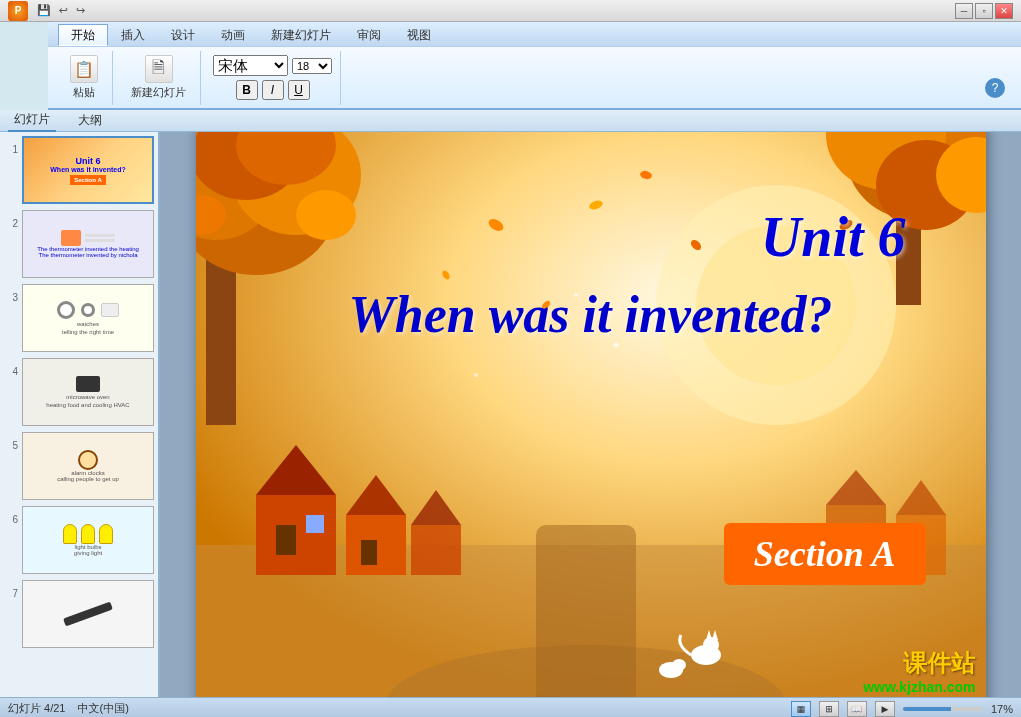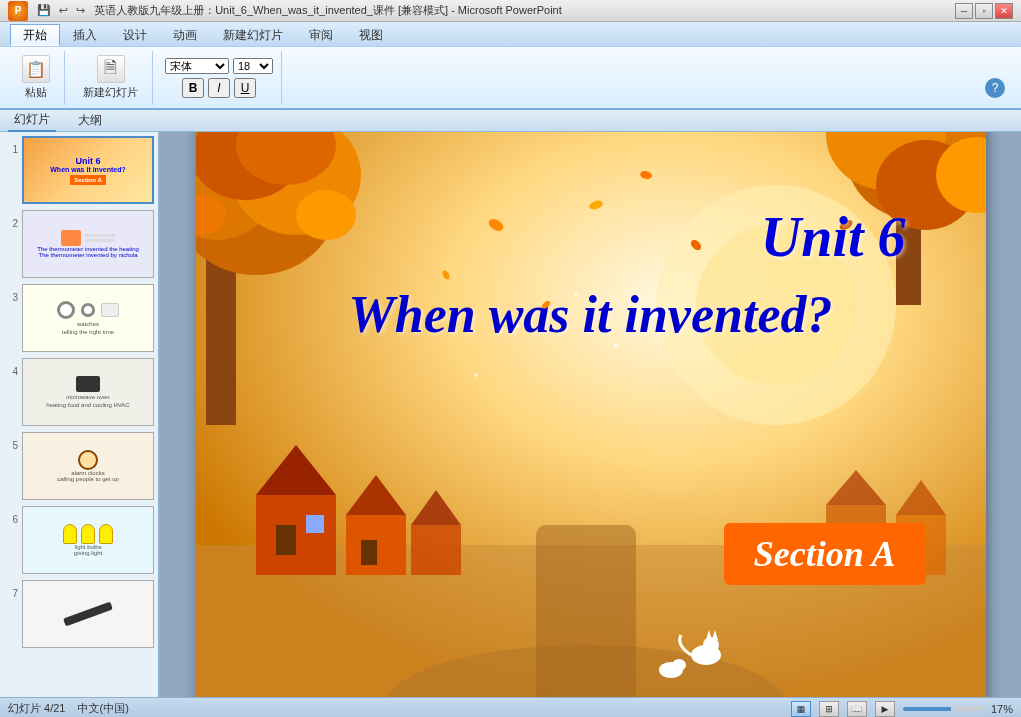--- a/index.html
+++ b/index.html
@@ -34,20 +34,21 @@
       display: flex; align-items: center; justify-content: center;
       font-size: 10px; color: white; font-weight: bold;
     }
     .quick-access { display: flex; align-items: center; gap: 2px; font-size: 11px; }
     .qa-btn { padding: 1px 3px; cursor: pointer; color: #555; }
 
     
     .ribbon {
       background: linear-gradient(to bottom, #e8f0f8, #c8daf0);
       border-bottom: 2px solid #7aabdc;
+      margin-left: 48px;
     }
     .ribbon-tabs {
       display: flex;
       height: 24px;
       align-items: flex-end;
       padding-left: 10px;
       background: linear-gradient(to bottom, #ddeeff, #c0d8f0);
     }
     .ribbon-tab {
       padding: 3px 12px;
@@ -383,21 +384,20 @@
 <body>
 
 <div class="title-bar">
   <div class="title-bar-left">
     <div class="office-logo">P</div>
     <div class="quick-access">
       <span class="qa-btn">💾</span>
       <span class="qa-btn">↩</span>
       <span class="qa-btn">↪</span>
     </div>
-    <span style="font-size:11px; color:#333;">英语人教版九年级上册：Unit_6_When_was_it_invented_课件 [兼容模式] - Microsoft PowerPoint</span>
   </div>
   <div class="title-bar-controls">
     <div class="title-btn">─</div>
     <div class="title-btn">▫</div>
     <div class="title-btn" style="background:linear-gradient(to bottom,#f88,#d44); color:white;">✕</div>
   </div>
 </div>
 
 <div class="ribbon">
   <div class="ribbon-tabs">
@@ -417,21 +417,21 @@
       </div>
     </div>
     <div class="ribbon-group">
       <div class="ribbon-btn-large">
         <div class="icon-box">🗎</div>
         <span>新建幻灯片</span>
       </div>
     </div>
     <div class="ribbon-group">
       <div style="display:flex; gap:4px; align-items:center;">
-        <select style="font-size:11px; width:64px;">
+        <select style="font-size:15px; width:75px;">
           <option>宋体</option>
         </select>
         <select style="font-size:11px; width:40px;">
           <option>18</option>
         </select>
       </div>
       <div style="display:flex; gap:4px; margin-top:4px;">
         <button style="font-weight:bold; width:22px; height:20px; font-size:12px;">B</button>
         <button style="font-style:italic; width:22px; height:20px; font-size:12px;">I</button>
         <button style="text-decoration:underline; width:22px; height:20px; font-size:12px;">U</button>
@@ -627,20 +627,24 @@
         <circle cx="280" cy="250" r="2" fill="rgba(255,255,255,0.6)"></circle>
         <circle cx="460" cy="190" r="3" fill="rgba(255,255,255,0.7)"></circle>
 
         <text x="220" y="580" font-size="10" fill="rgba(255,255,255,0.5)">soft-class...</text>
       </svg>
 
       <div class="slide-title">Unit 6</div>
       <div class="slide-subtitle">When was it invented?</div>
       <div class="section-badge">Section A</div>
 
+      <div class="watermark">
+        <div class="watermark-top">课件站</div>
+        <div class="watermark-bottom">www.kjzhan.com</div>
+      </div>
     </div>
   </div>
 </div>
 
 <div class="status-bar">
   <div class="status-left">
     <span>幻灯片 4/21</span>
     <span>中文(中国)</span>
   </div>
   <div class="status-right">

